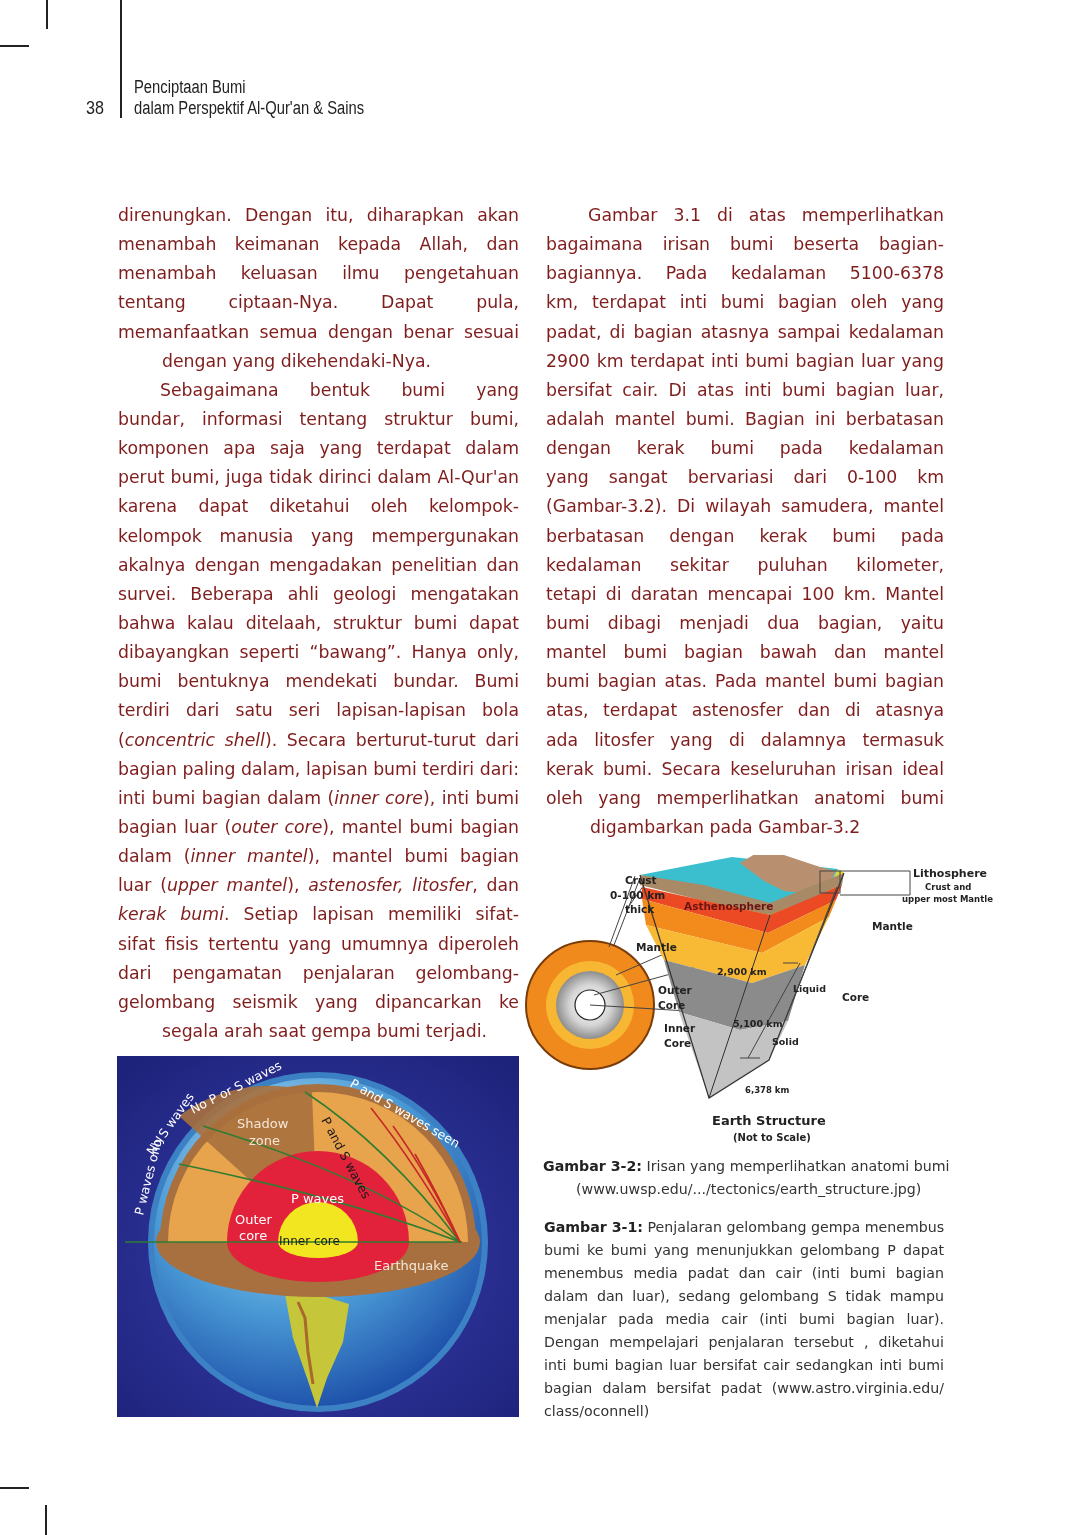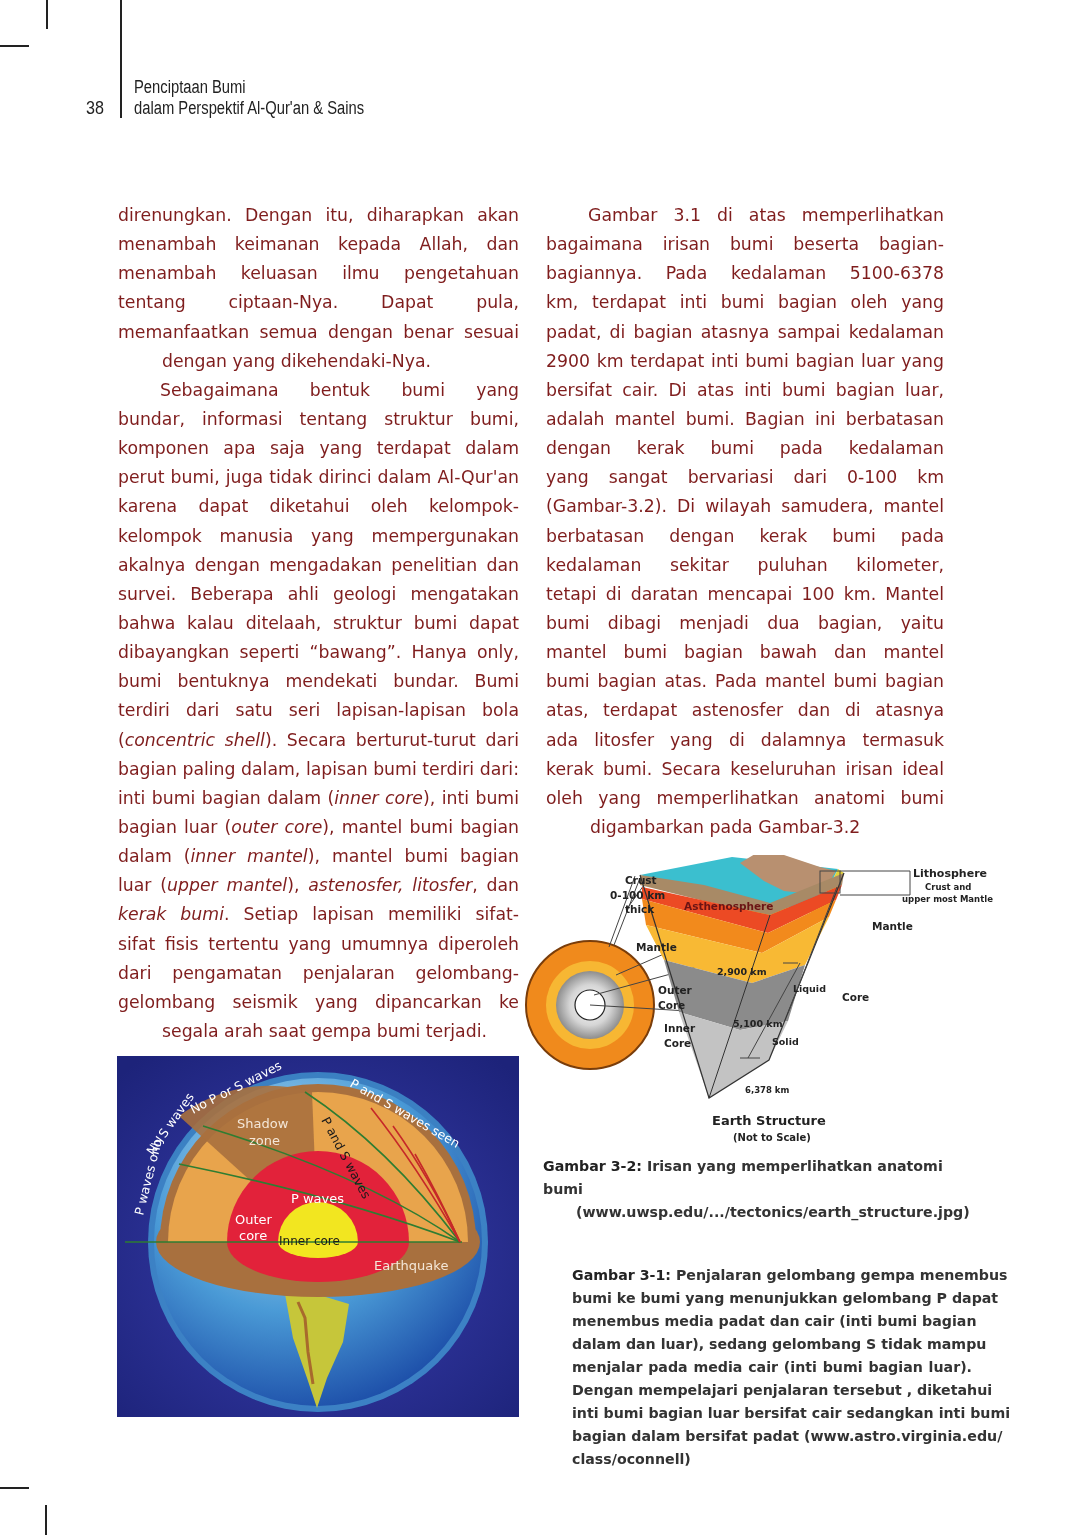--- a/index.html
+++ b/index.html
@@ -9,25 +9,25 @@
   .page-num { position:absolute; left:86px; top:97px; font-family:"Liberation Sans Narrow","Liberation Sans", sans-serif; font-size:19px; color:#222; transform:scaleX(0.85); transform-origin:left; }
   .running-head { position:absolute; left:134px; top:77px; font-family:"Liberation Sans", sans-serif; font-size:18px; line-height:21px; color:#222; transform:scaleX(0.82); transform-origin:left; white-space:nowrap; }
   .col { position:absolute; font-family:"DejaVu Sans", sans-serif; font-size:17.3px; line-height:29.15px; color:#7f1d1d; text-align:justify; }
   .col-left { left:118px; top:201px; width:401px; }
   .col-right { left:546px; top:201px; width:398px; }
   .line { display:block; text-align:justify; text-align-last:justify; height:29.15px; white-space:nowrap; overflow:visible; }
   .line.last { text-align-last:left;margin-left:44px; }
   .line.ind { padding-left:42px; }
   .fig1 { position:absolute; left:117px; top:1056px; width:402px; height:361px; }
   .fig2 { position:absolute; left:524px; top:855px; width:475px; height:292px; }
-  .caption { position:absolute; font-family:"DejaVu Sans", sans-serif; font-size:14.2px; line-height:23px; color:#333;font-weight:bold; }
+  .caption { position:absolute; font-family:"DejaVu Sans", sans-serif; font-size:14.2px; line-height:23px; color:#333; }
   .caption b { color:#222; }
   .cap2 { left:543px; top:1155px; width:410px; }
   .cap2 .l2 { padding-left:33px; display:block; }
-  .cap1 { left:572px; top:1216px; width:400px; text-align:justify;margin-top:48px; }
+  .cap1 { left:544px; top:1216px; width:400px; text-align:justify; }
   .cap1 .cl { display:block; text-align:justify; text-align-last:justify; white-space:nowrap; height:23px; }
   .cap1 .cl.last { text-align-last:left; }
   svg text { font-family:"DejaVu Sans", sans-serif; }
 </style>
 </head>
 <body>
 
 <div class="crop" style="left:46px;top:0;width:2px;height:29px;"></div>
 <div class="crop" style="left:0;top:45px;width:29px;height:2px;"></div>
 <div class="crop" style="left:0;top:1487px;width:29px;height:2px;"></div>

